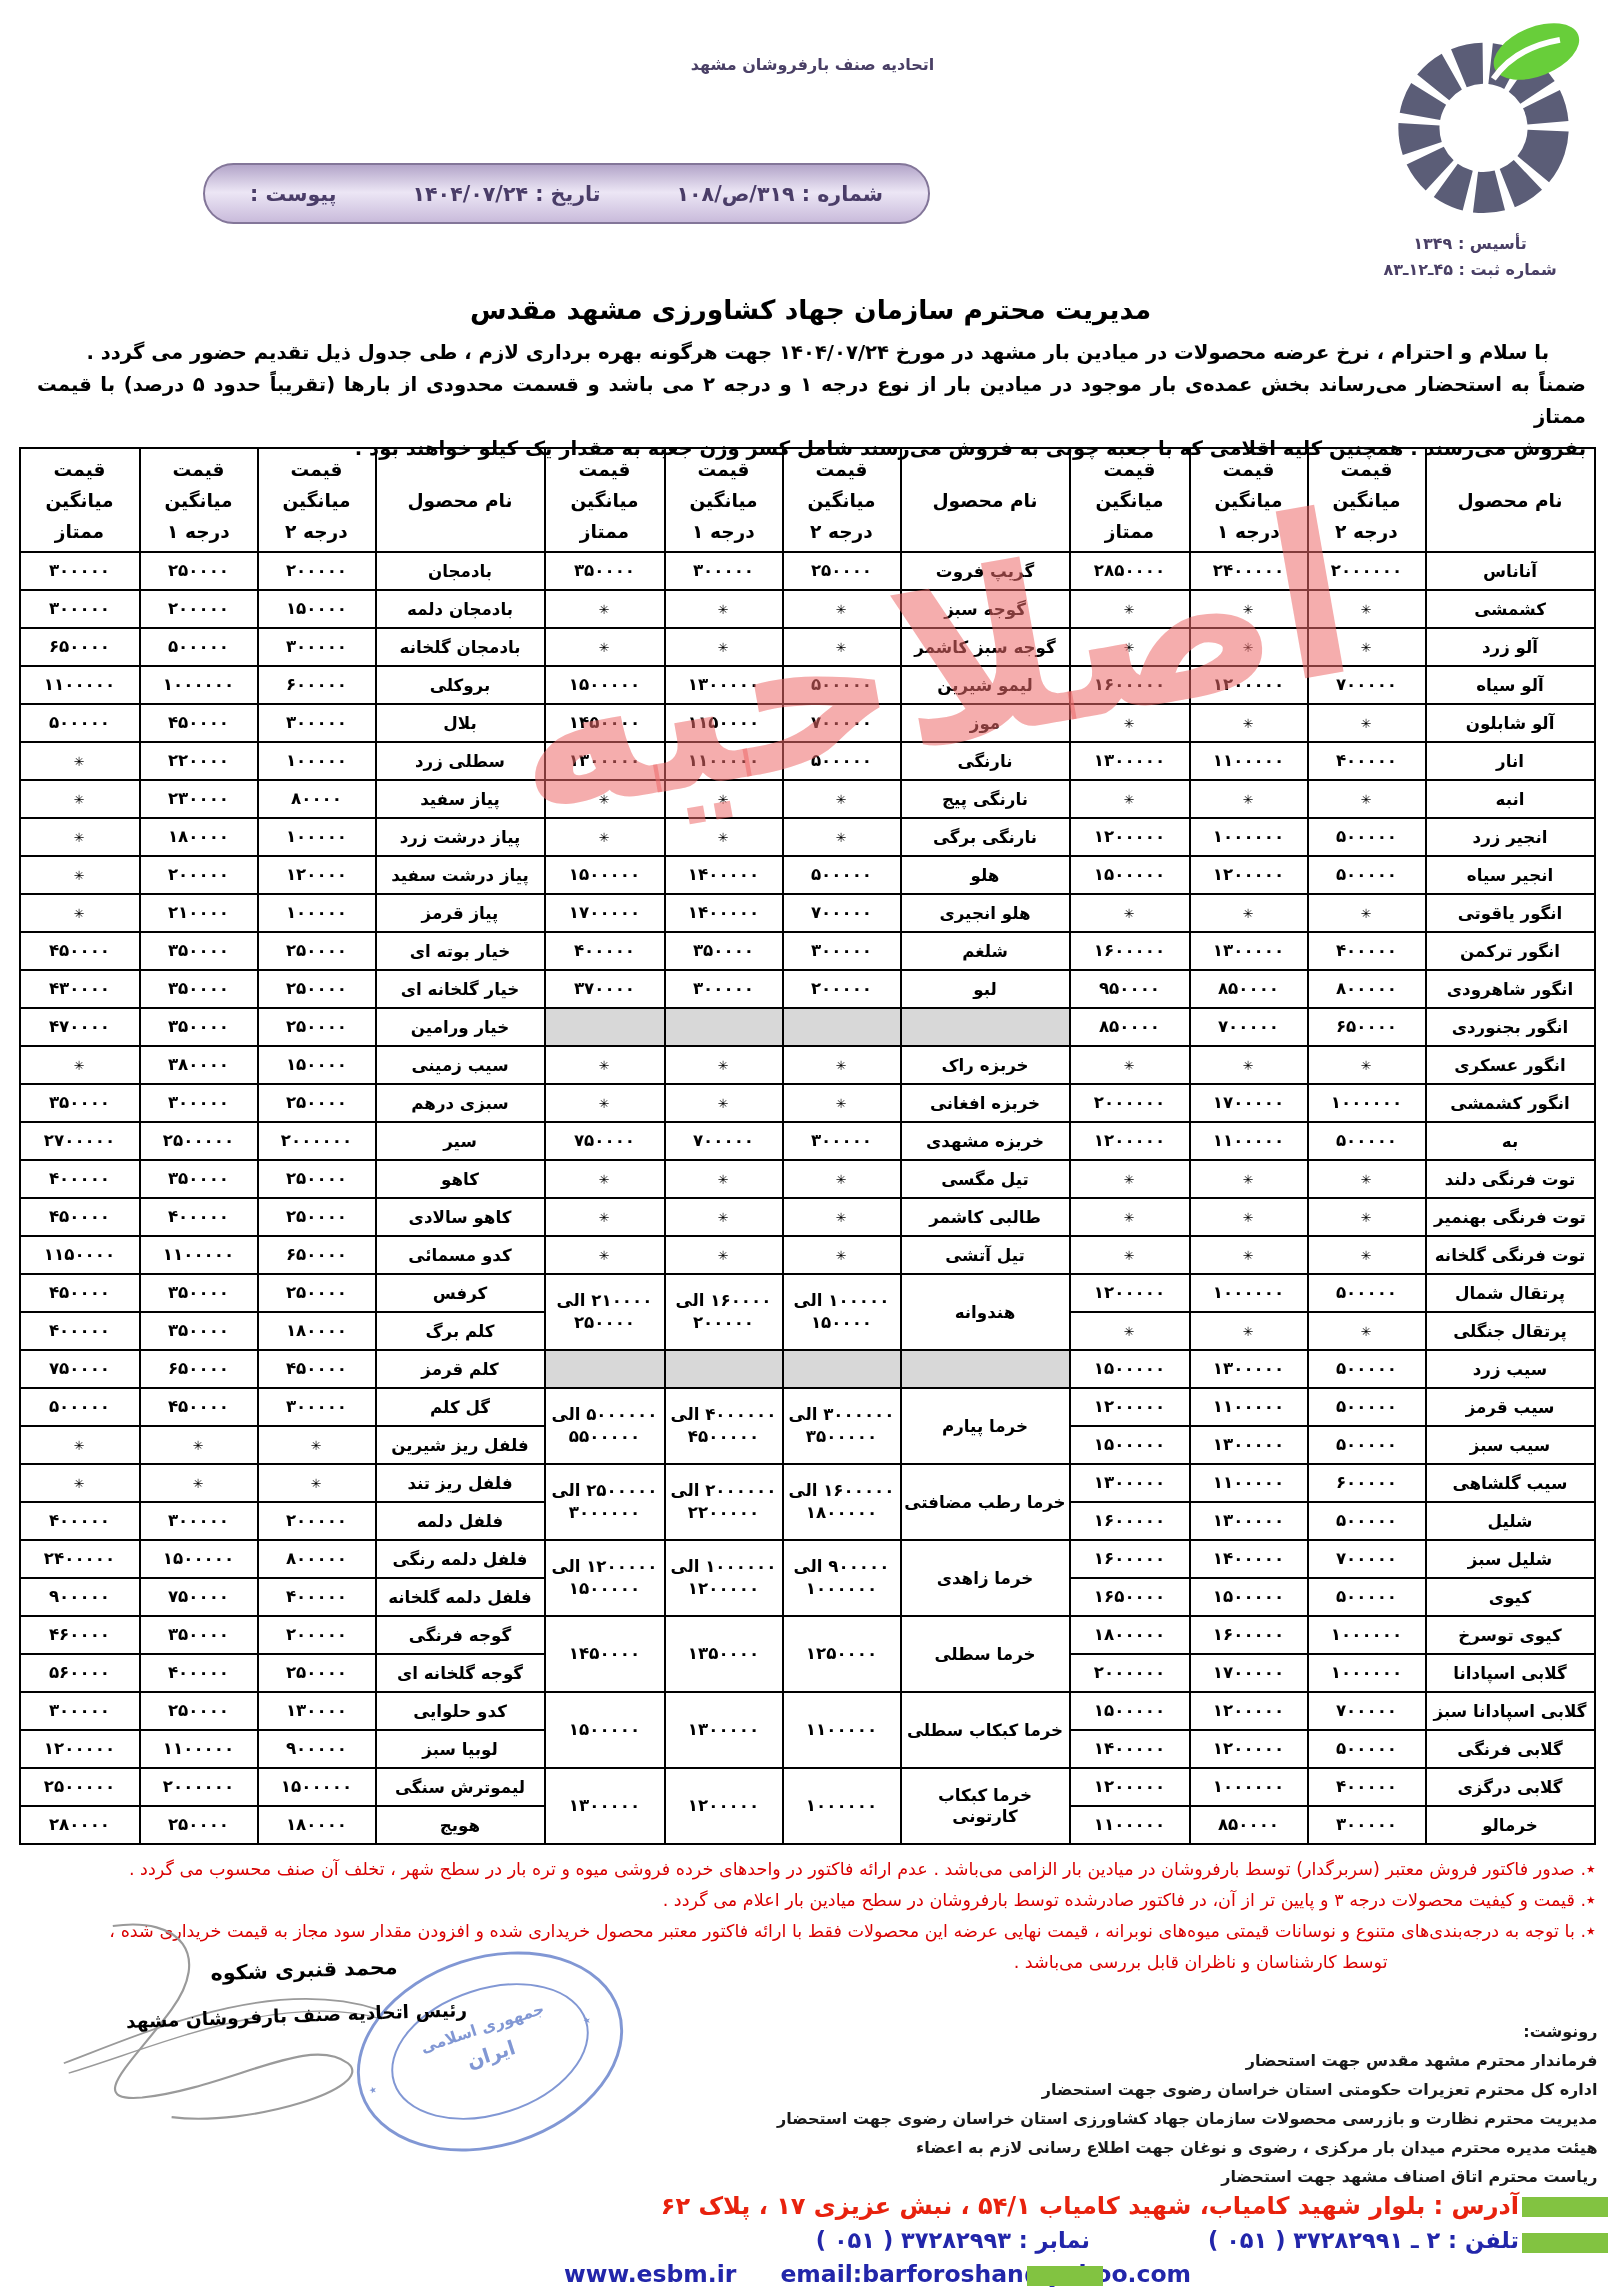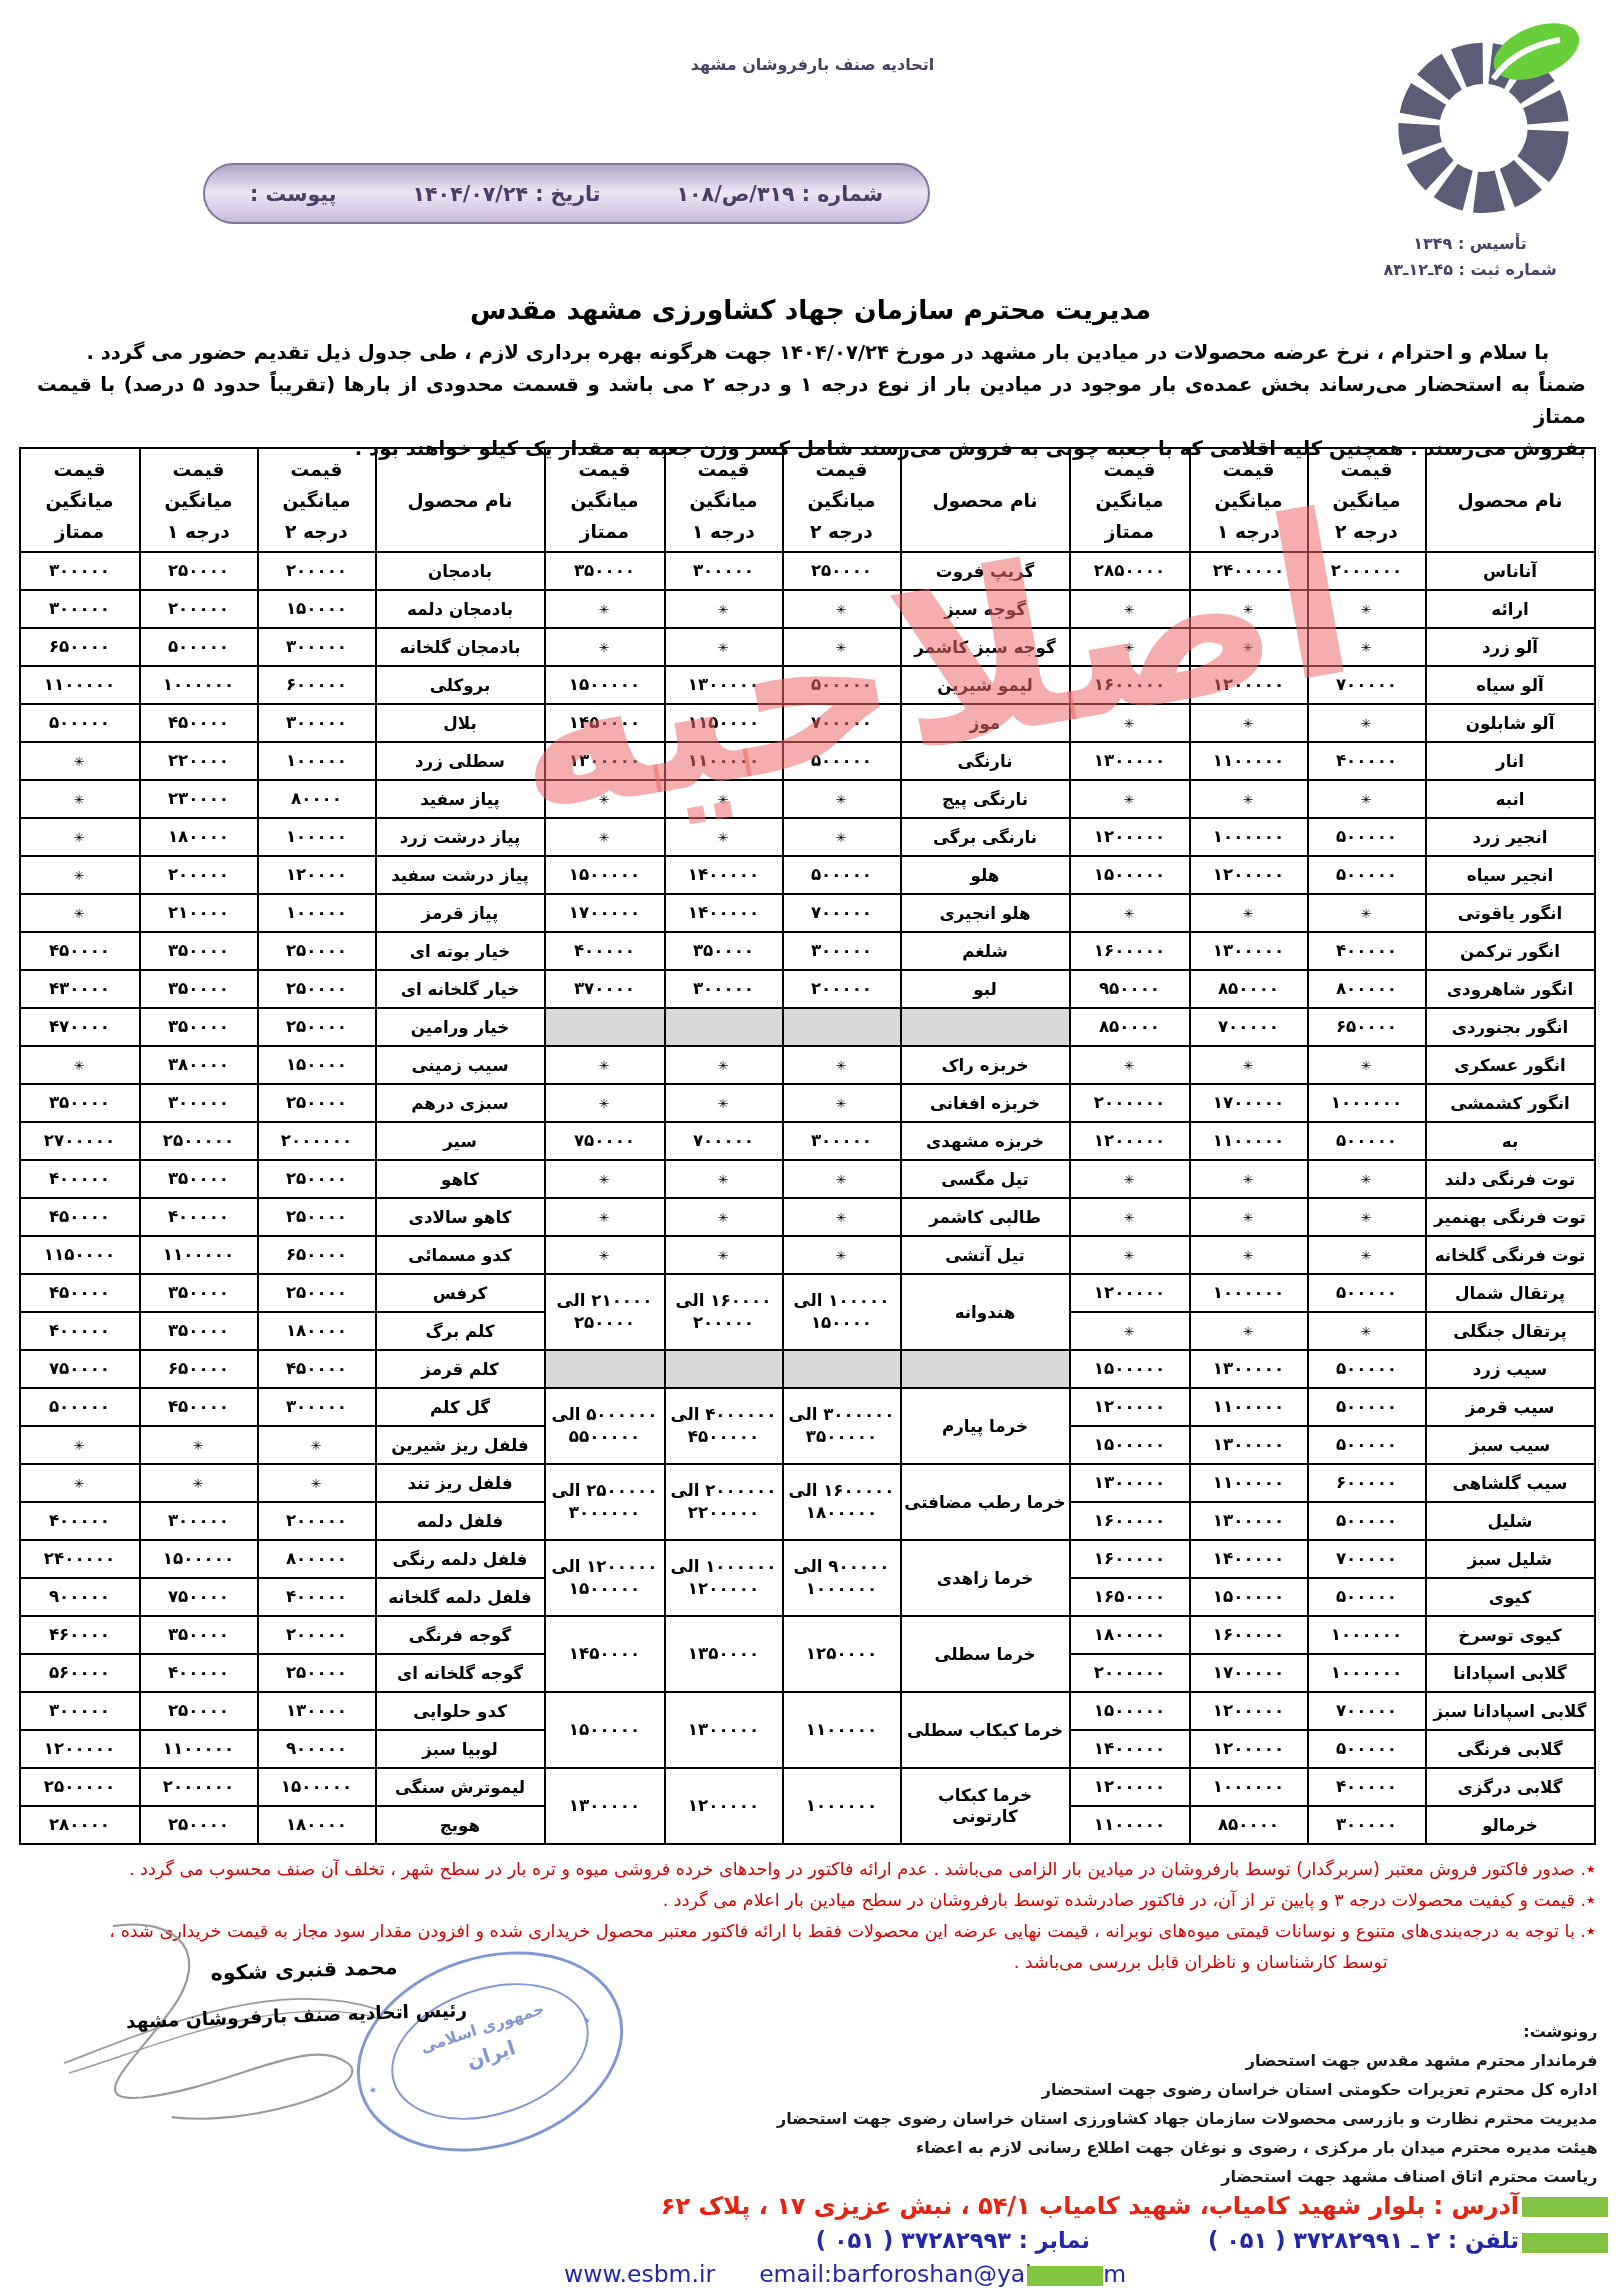--- a/index.html
+++ b/index.html
@@ -48,21 +48,21 @@
     font-size:18.6px;font-weight:bold;transform:rotate(-2deg);}
   .sig-svg{position:absolute;left:54px;top:1916px;}
   .stamp-svg{position:absolute;left:343px;top:1939px;}
   .cc{position:absolute;right:23.5px;top:2017px;text-align:right;font-size:16px;
     font-weight:600;line-height:29px;color:#1a1a1a;}
   
   .addr-line{position:absolute;right:102px;top:2192px;font-size:24px;font-weight:bold;color:#e8220e;}
   .tel-line{position:absolute;right:102px;top:2227px;display:flex;gap:118px;direction:rtl;
     font-size:22.5px;font-weight:bold;color:#2226aa;}
   .web-line{position:absolute;left:564px;top:2260px;direction:ltr;display:flex;gap:44px;
-    font-size:23.5px;font-weight:normal;color:#2226aa;}
+    font-size:23.5px;font-weight:bold;color:#2226aa;}
   .hl{position:absolute;background:#82c341;height:19.6px;}
   .hl1{left:1522px;top:2197px;width:86px;}
   .hl2{left:1522px;top:2233px;width:86px;}
   .hl3{left:1027px;top:2266px;width:76px;}
 </style>
 </head>
 <body>
 
 <div class="page">
 
@@ -183,21 +183,21 @@
             <td class="pname">گریپ فروت</td>
             <td class="pval">۲۵۰۰۰۰</td>
             <td class="pval">۳۰۰۰۰۰</td>
             <td class="pval">۳۵۰۰۰۰</td>
             <td class="pname">بادمجان</td>
             <td class="pval">۲۰۰۰۰۰</td>
             <td class="pval">۲۵۰۰۰۰</td>
             <td class="pval">۳۰۰۰۰۰</td>
           </tr>
           <tr>
-            <td class="pname">ارائه</td>
+            <td class="pname">کشمشی</td>
             <td class="pval"><span class="star">✳</span></td>
             <td class="pval"><span class="star">✳</span></td>
             <td class="pval"><span class="star">✳</span></td>
             <td class="pname">گوجه سبز</td>
             <td class="pval"><span class="star">✳</span></td>
             <td class="pval"><span class="star">✳</span></td>
             <td class="pval"><span class="star">✳</span></td>
             <td class="pname">بادمجان دلمه</td>
             <td class="pval">۱۵۰۰۰۰</td>
             <td class="pval">۲۰۰۰۰۰</td>

